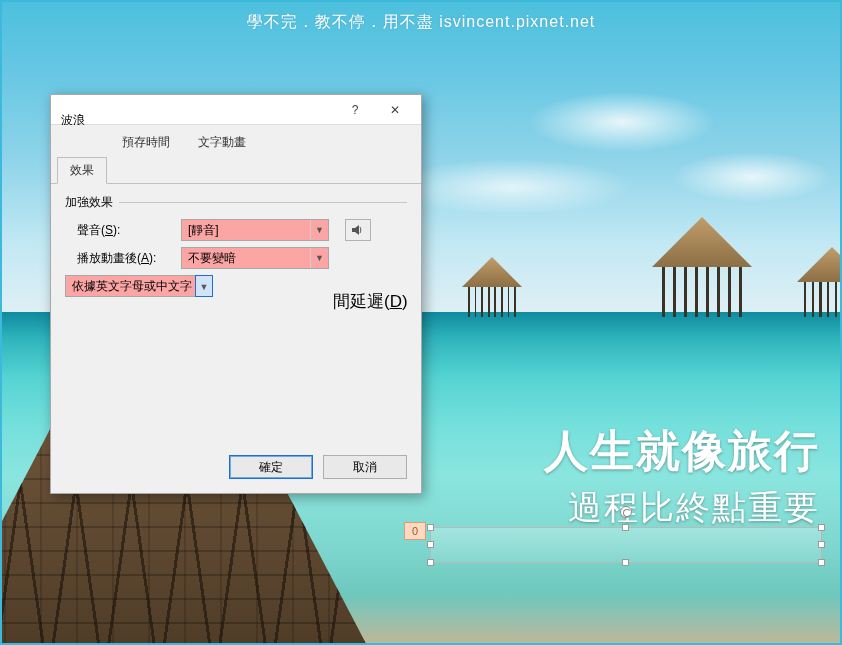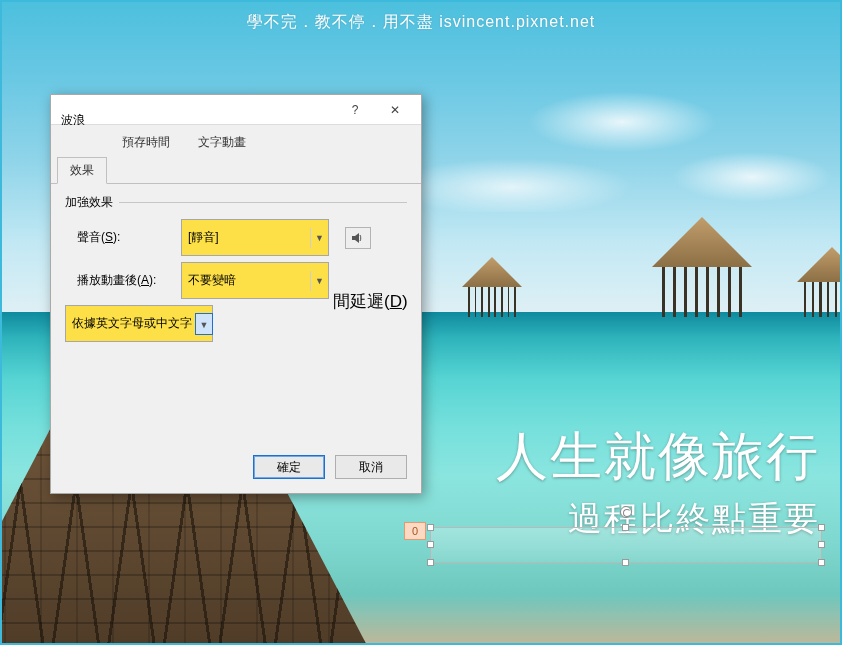--- a/index.html
+++ b/index.html
@@ -116,21 +116,21 @@
   }
 
   .slide-text {
     position: absolute;
     right: 20px;
     top: 420px;
     text-align: right;
     color: #fff;
     text-shadow: 0 1px 3px rgba(0,0,0,0.35);
   }
-  .slide-text .l1 { font-size: 52px; font-weight: 400; letter-spacing: 2px; }
+  .slide-text .l1 { font-size: 44px; font-weight: 700; letter-spacing: 2px; }
   .slide-text .l2 { font-size: 34px; font-weight: 300; letter-spacing: 2px; margin-top: 4px; }
 
   .selbox {
     position: absolute;
     right: 18px;
     top: 525px;
     width: 392px;
     height: 36px;
     border: 1px solid #b9b9b9;
     background: linear-gradient(rgba(255,255,255,0.25), rgba(255,255,255,0.1));
@@ -234,23 +234,23 @@
     display: flex;
     align-items: center;
     margin: 6px 0;
     gap: 16px;
   }
   .row .lbl { width: 100px; padding-left: 12px; }
   .row .lbl u { text-decoration: underline; }
   .combo {
     flex: 1;
     display: flex;
-    height: 37px;
+    height: 22px;
     border: 1px solid #a7a7a7;
-    background: #fde047;
+    background: #fca5a5;
     align-items: center;
     max-width: 148px;
   }
   .combo .val { flex:1; padding: 0 6px; font-size:12px; overflow:hidden; white-space:nowrap; }
   .combo .arrow {
     width: 18px;
     text-align: center;
     border-left: 1px solid #cfcfcf;
     color: #555;
     line-height: 20px;
@@ -284,21 +284,21 @@
     top: 106px; left: 282px;
     font-size: 17px;
   }
   .buttons {
     display: flex;
     justify-content: flex-end;
     gap: 10px;
     padding: 10px 14px 14px;
   }
   .btn {
-    width: 72px;
+    width: 84px;
     height: 24px;
     background: #e9e9e9;
     border: 1px solid #aeaeae;
     font-size: 12px;
     text-align: center;
     line-height: 22px;
     cursor: default;
   }
   .btn.primary { border: 1px solid #1e6fce; box-shadow: inset 0 0 0 1px #6ea9e6; }
 </style>

